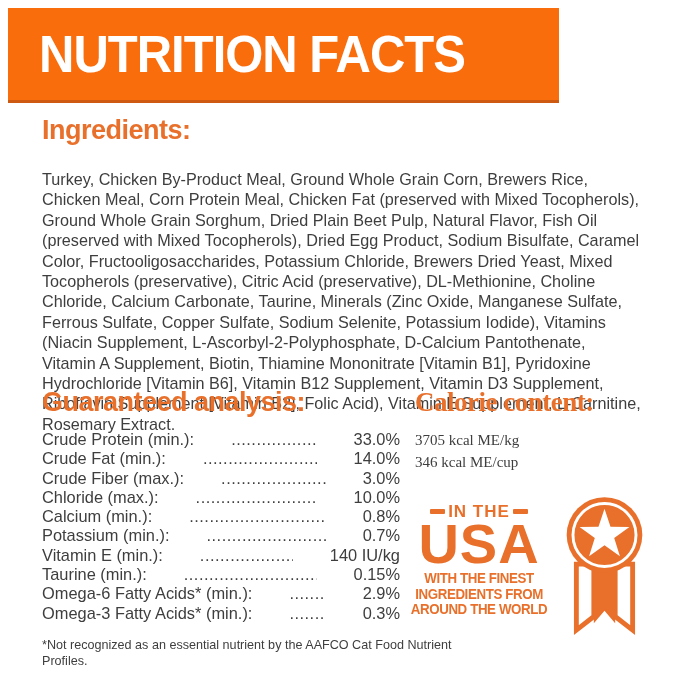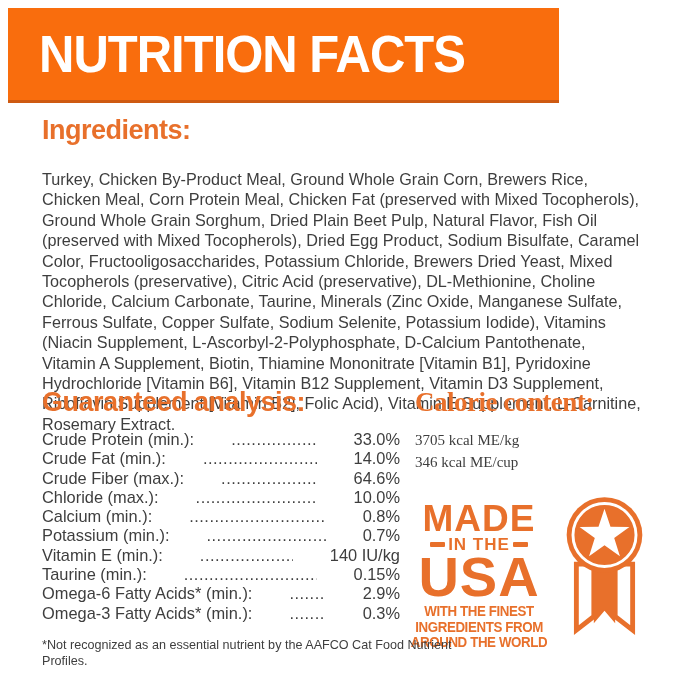--- a/index.html
+++ b/index.html
@@ -169,21 +169,21 @@
       <span class="ga-value">33.0%</span>
     </div>
     <div class="ga-row">
       <span class="ga-label">Crude Fat (min.):</span>
       <span class="ga-dots"></span>
       <span class="ga-value">14.0%</span>
     </div>
     <div class="ga-row">
       <span class="ga-label">Crude Fiber (max.):</span>
       <span class="ga-dots"></span>
-      <span class="ga-value">64.6%</span>
+      <span class="ga-value">3.0%</span>
     </div>
     <div class="ga-row">
       <span class="ga-label">Chloride (max.):</span>
       <span class="ga-dots"></span>
       <span class="ga-value">10.0%</span>
     </div>
     <div class="ga-row">
       <span class="ga-label">Calcium (min.):</span>
       <span class="ga-dots"></span>
       <span class="ga-value">0.8%</span>
@@ -219,21 +219,20 @@
 <div class="calories">
   <div class="section-heading">Calorie content:</div>
   <div class="calorie-lines">
     <div>3705 kcal ME/kg</div>
     <div>346 kcal ME/cup</div>
   </div>
 </div>
 
 <div class="usa-badge">
   <div class="usa-text">
-    <div class="usa-made">MADE</div>
     <div class="usa-inthe">
       <span class="dash"></span>
       <span>IN THE</span>
       <span class="dash"></span>
     </div>
     <div class="usa-usa">USA</div>
     <div class="usa-tagline">
       <div>WITH THE FINEST</div>
       <div>INGREDIENTS FROM</div>
       <div>AROUND THE WORLD</div>

